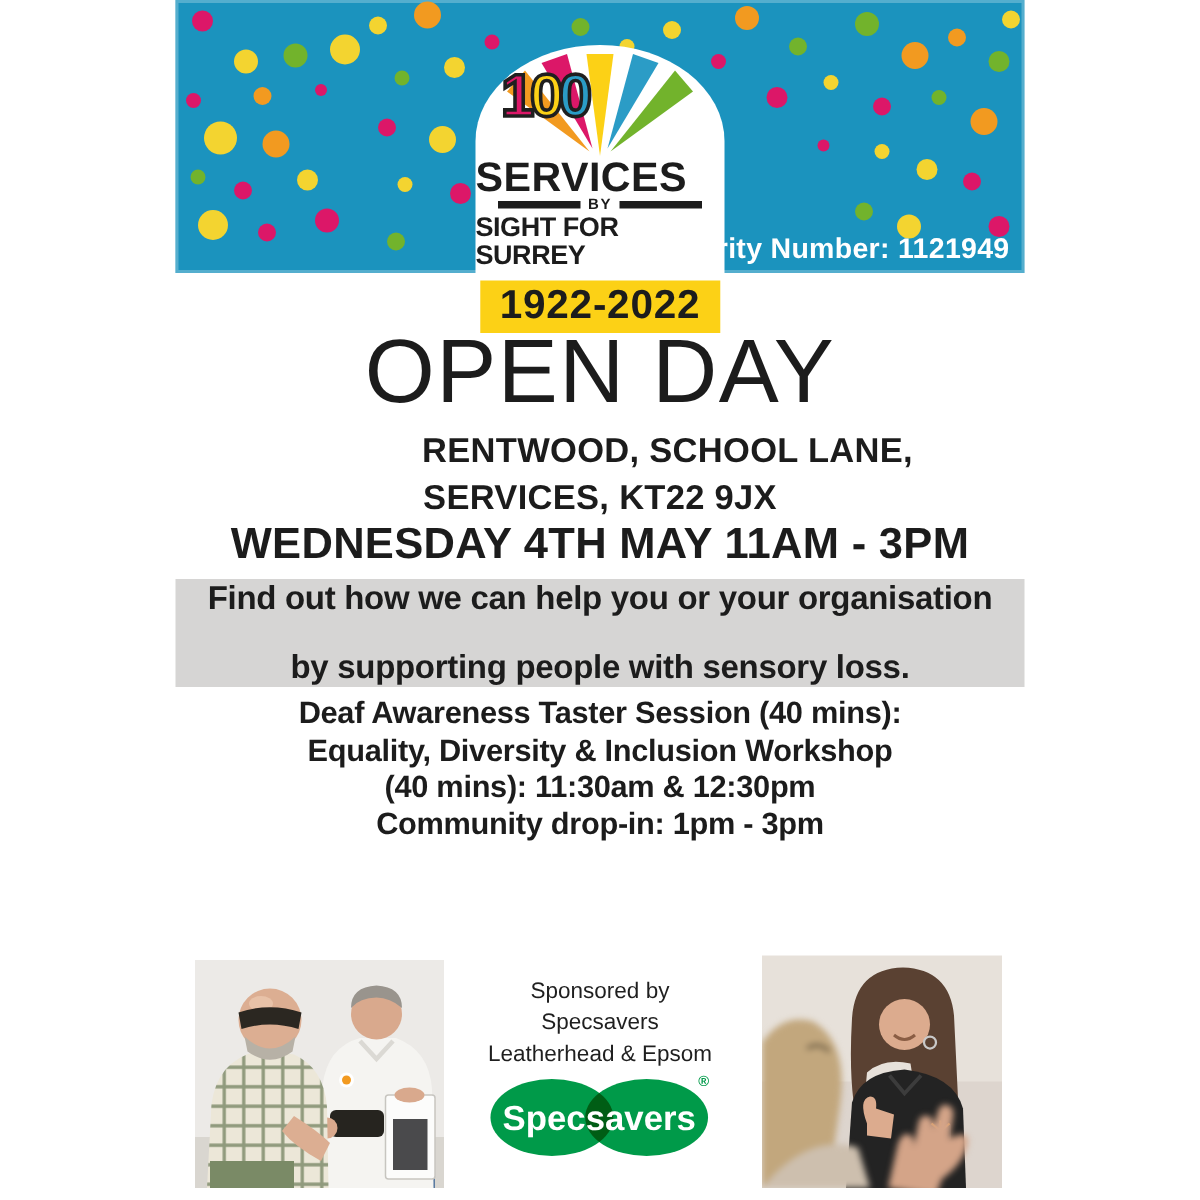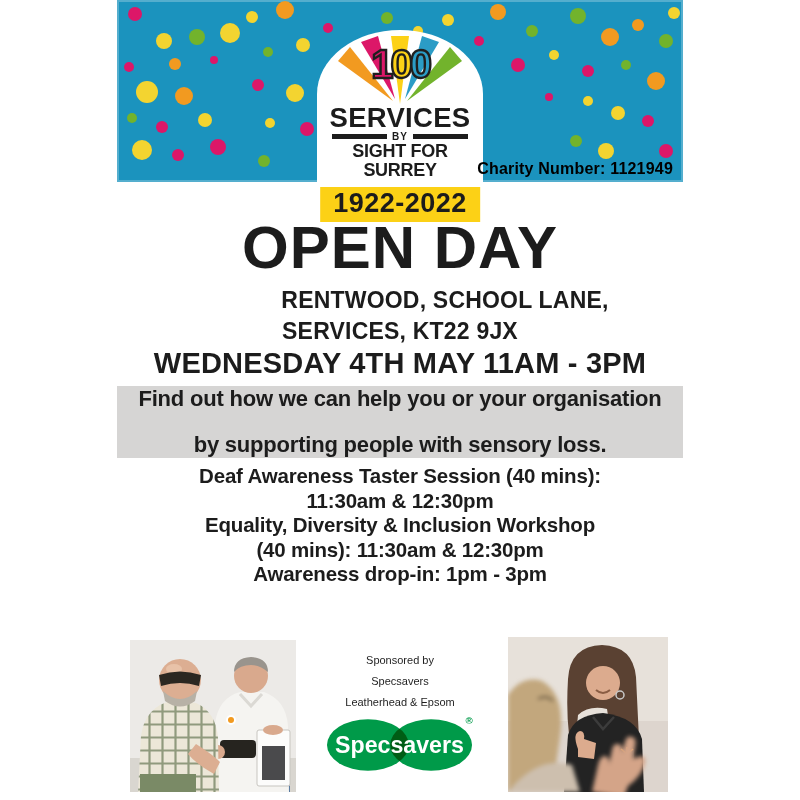--- a/index.html
+++ b/index.html
@@ -3,63 +3,63 @@
 <meta charset="utf-8">
 <style>
   html,body{margin:0;padding:0;background:#ffffff;}
   .poster{position:relative;width:800px;height:800px;background:#fff;overflow:hidden;
           font-family:"Liberation Sans",sans-serif;color:#1c1c1c;}
 
   
   .banner{position:absolute;left:117px;top:0;width:566px;height:182px;overflow:hidden;
           box-shadow:inset 0 0 0 2px rgba(255,255,255,.25);}
   .dot{position:absolute;border-radius:50%;}
-  .charity{position:absolute;right:10px;bottom:4px;color:#000000;font-size:16px;
+  .charity{position:absolute;right:10px;bottom:4px;color:#ffffff;font-size:19px;
            font-weight:700;letter-spacing:.2px;z-index:3;}
 
   
   .arch{position:absolute;left:50%;transform:translateX(-50%);top:30px;width:166px;height:152px;
-        background:#fff;border-radius:83px 83px 0 0 / 64px 64px 0 0;z-index:2;text-align:center;}
+        background:#fff;border-radius:83px 83px 0 0 / 64px 64px 0 0;z-index:2;text-align:left;}
   .burst{position:relative;width:132px;height:70px;margin:5px auto 0;}
   .burst svg{position:absolute;left:0;top:0;width:132px;height:70px;}
   .digits{position:absolute;left:0;right:0;top:9px;font-size:40px;font-weight:900;
           letter-spacing:-3px;line-height:1;}
   .digits span{-webkit-text-stroke:2.4px #1f1f1f;}
   .logo-l1,.logo-l2{font-size:27.5px;font-weight:900;line-height:25px;letter-spacing:.3px;}
   .byrow{display:flex;align-items:center;gap:5px;margin:2px 15px 1px;height:9px;}
   .byrow .rule{flex:1;height:4.5px;background:#1c1c1c;}
   .byrow .by{font-size:10px;font-weight:900;letter-spacing:1px;line-height:1;}
   .logo-l3{font-size:18px;font-weight:900;letter-spacing:-.3px;line-height:19px;}
 
   
   .badge{position:absolute;left:50%;transform:translateX(-50%);top:187px;
          padding:1px 13px 3px;font-size:27px;font-weight:900;letter-spacing:.5px;white-space:nowrap;}
   .title{position:absolute;top:215px;left:0;width:100%;text-align:center;margin:0;
-         font-size:60px;line-height:66px;font-weight:700;letter-spacing:1px;}
+         font-size:60px;line-height:66px;font-weight:400;letter-spacing:1px;}
   .addr{position:absolute;left:0;width:100%;text-align:center;font-weight:900;
         font-size:23px;line-height:28px;letter-spacing:.2px;}
   .addr1{top:286px;padding-left:45px;} .addr2{top:317px;}
   .datetime{position:absolute;top:347px;left:0;width:100%;text-align:center;
             font-weight:900;font-size:29px;line-height:32px;letter-spacing:.2px;}
 
   
   .intro{position:absolute;top:386px;left:117px;width:566px;height:72px;
          display:flex;flex-direction:column;justify-content:center;gap:20px;
          text-align:center;font-weight:700;font-size:22px;letter-spacing:-.2px;}
 
   
   .schedule{position:absolute;top:464px;left:0;width:100%;text-align:center;
             font-weight:700;font-size:20.5px;line-height:24.5px;letter-spacing:-.2px;}
 
   
   .photo{position:absolute;display:block;}
   .photo-left{left:130px;top:640px;width:166px;height:152px;}
   .photo-right{left:508px;top:637px;width:160px;height:155px;}
   .sponsor{position:absolute;top:650px;left:290px;width:220px;text-align:center;
-           font-size:11px;line-height:21px;font-weight:400;color:#1f1f1f;}
+           font-size:15px;line-height:21px;font-weight:400;color:#1f1f1f;}
   .speclogo{position:absolute;top:715px;left:326px;width:148px;height:58px;}
 </style>
 </head>
 <body>
 
 <div class="poster">
 
   <header class="banner" style="background: rgb(27, 147, 190);">
     <div id="confetti">
         <div class="dot" style="left: 11px; top: 7px; width: 14px; height: 14px; background: rgb(220, 23, 104);"></div>
@@ -147,24 +147,23 @@
   <div class="addr addr2">SERVICES, KT22 9JX</div>
   <div class="datetime">WEDNESDAY 4TH MAY 11AM - 3PM</div>
 
   <div class="intro" style="background: rgb(214, 213, 212);">
     <div>Find out how we can help you or your organisation</div>
     <div>by supporting people with sensory loss.</div>
   </div>
 
   <div class="schedule">
     <div>Deaf Awareness Taster Session (40 mins):</div>
-    <div>11:30am &amp; 12:30pm</div>
     <div>Equality, Diversity &amp; Inclusion Workshop</div>
     <div>(40 mins): 11:30am &amp; 12:30pm</div>
-    <div>Awareness drop-in: 1pm - 3pm</div>
+    <div>Community drop-in: 1pm - 3pm</div>
   </div>
 
   <svg class="photo photo-left" viewBox="0 0 166 152" aria-hidden="true">
     <defs>
       <pattern id="chk" width="13" height="13" patternUnits="userSpaceOnUse">
         <rect width="13" height="13" fill="#ece7d8"></rect>
         <path d="M0 6.5 H13 M6.5 0 V13" stroke="#71805e" stroke-width="2.2" opacity=".75"></path>
       </pattern>
     </defs>
     <rect width="166" height="152" fill="#eceae7"></rect>

